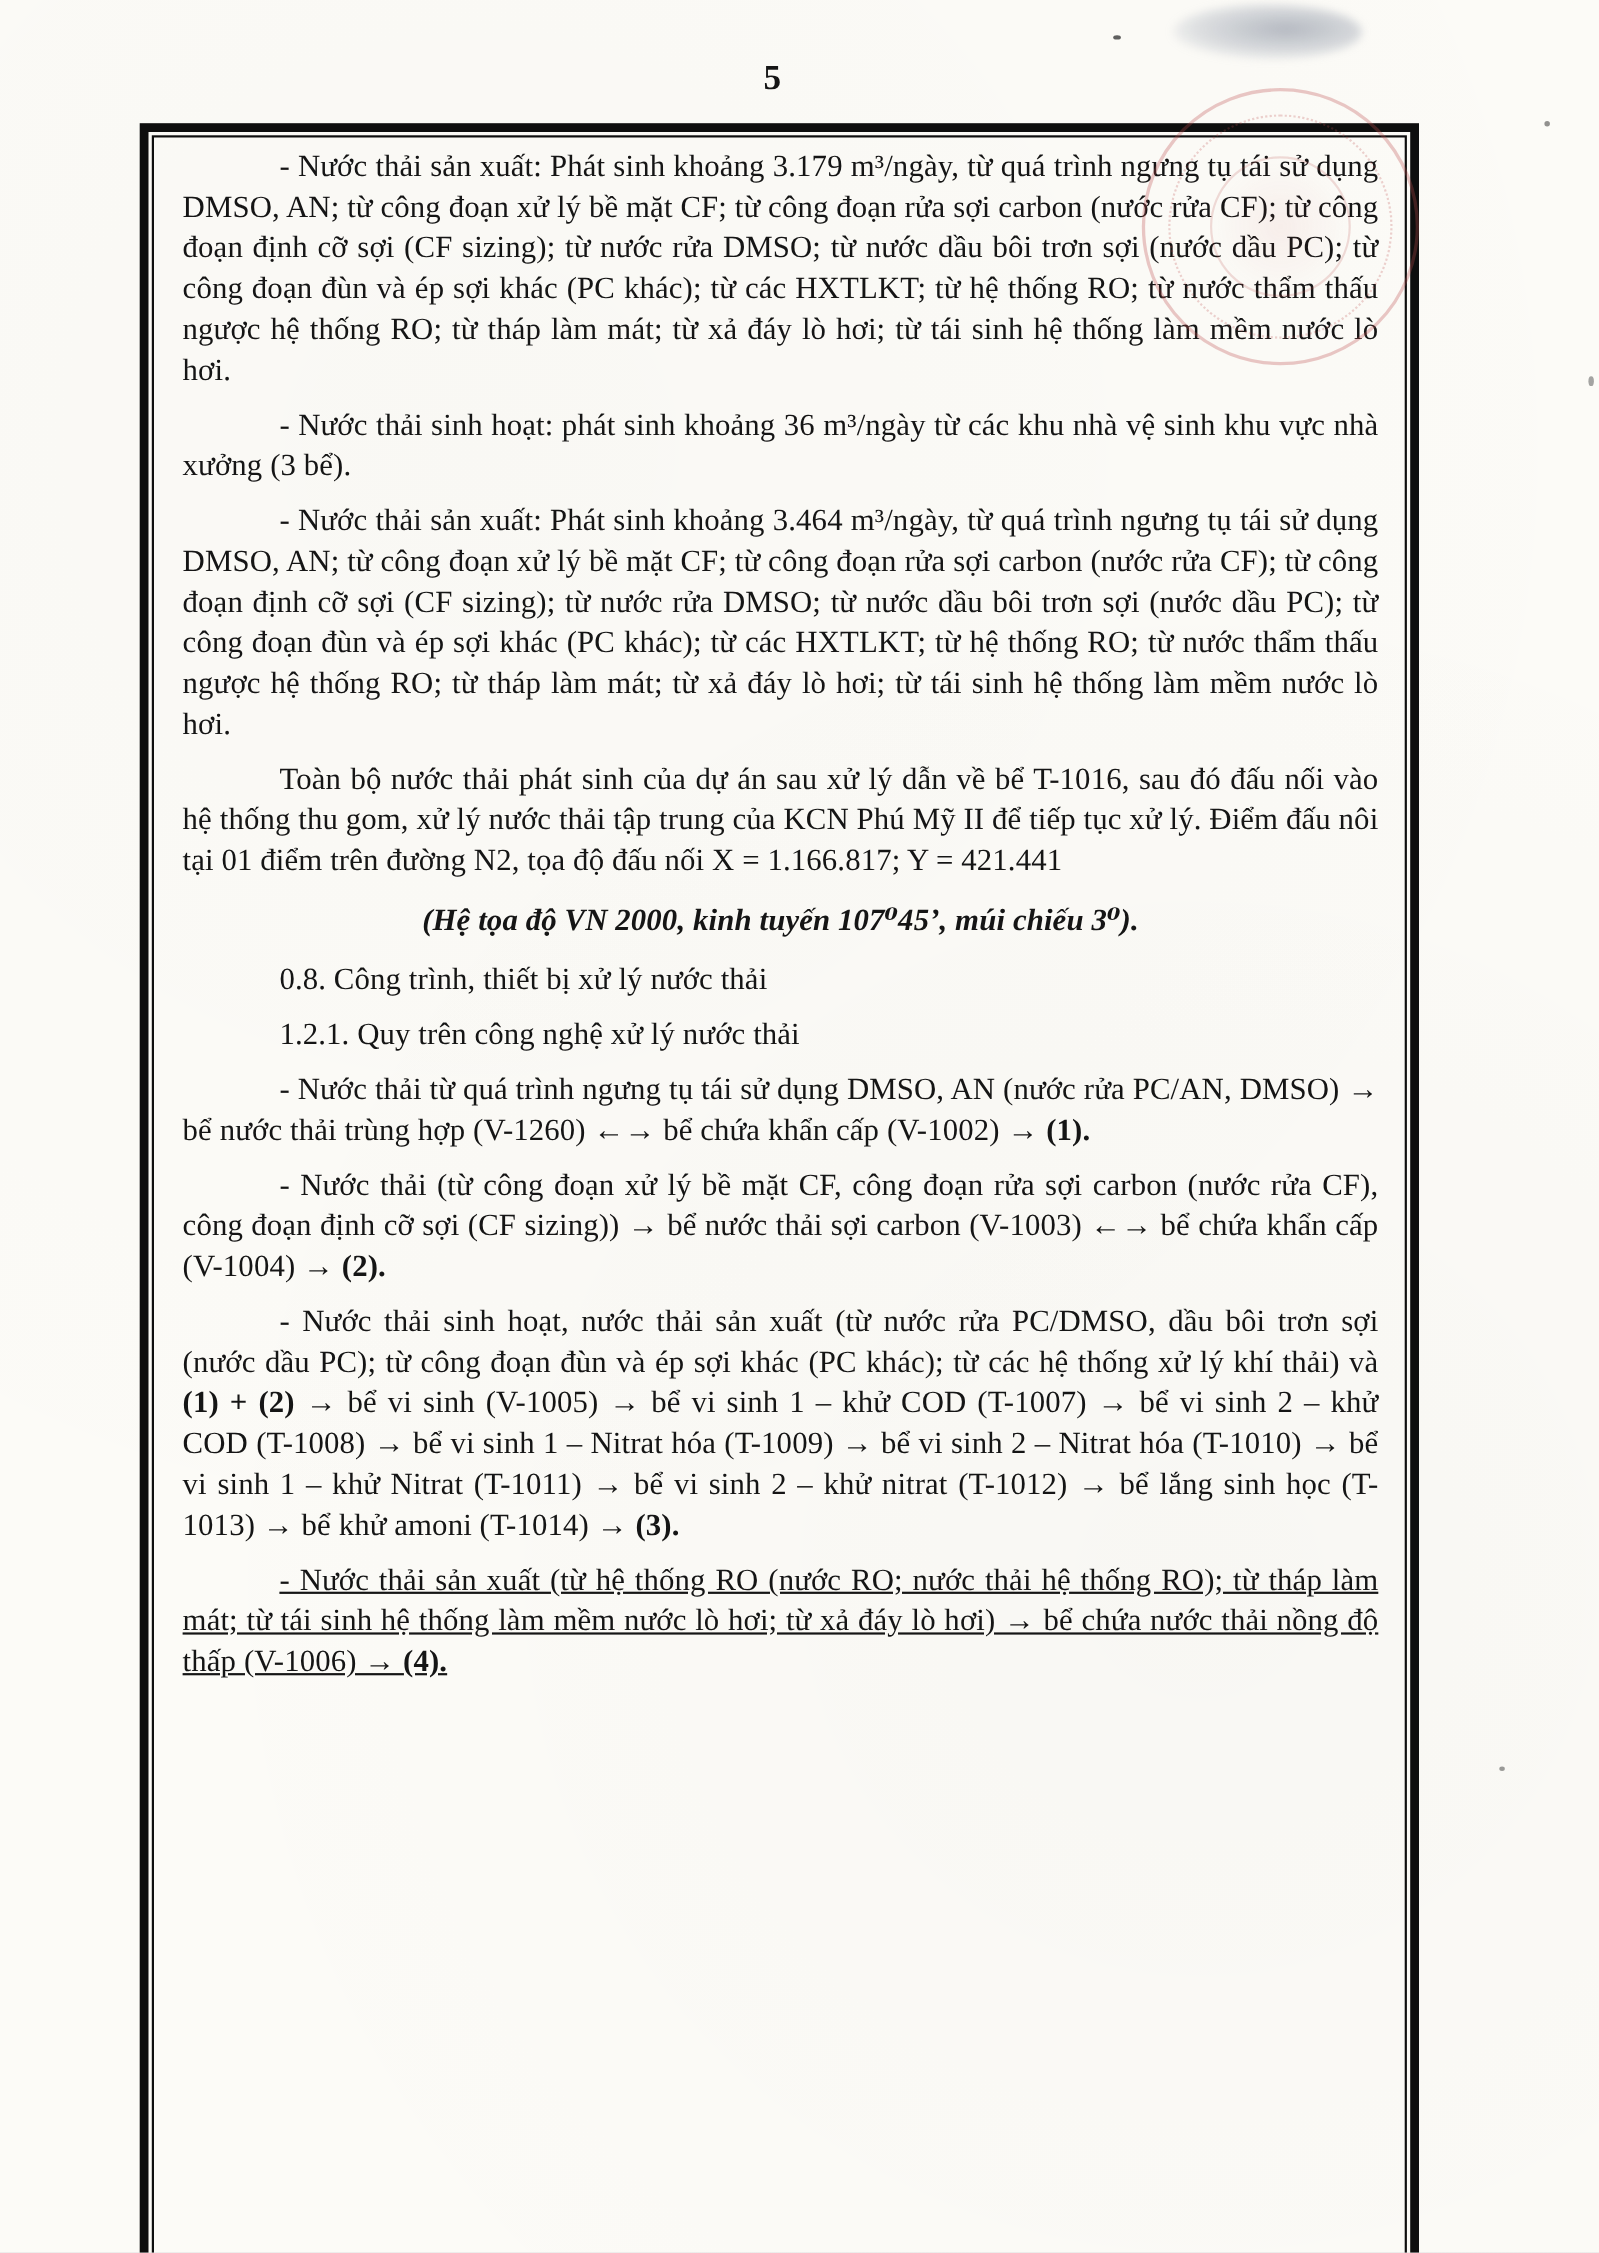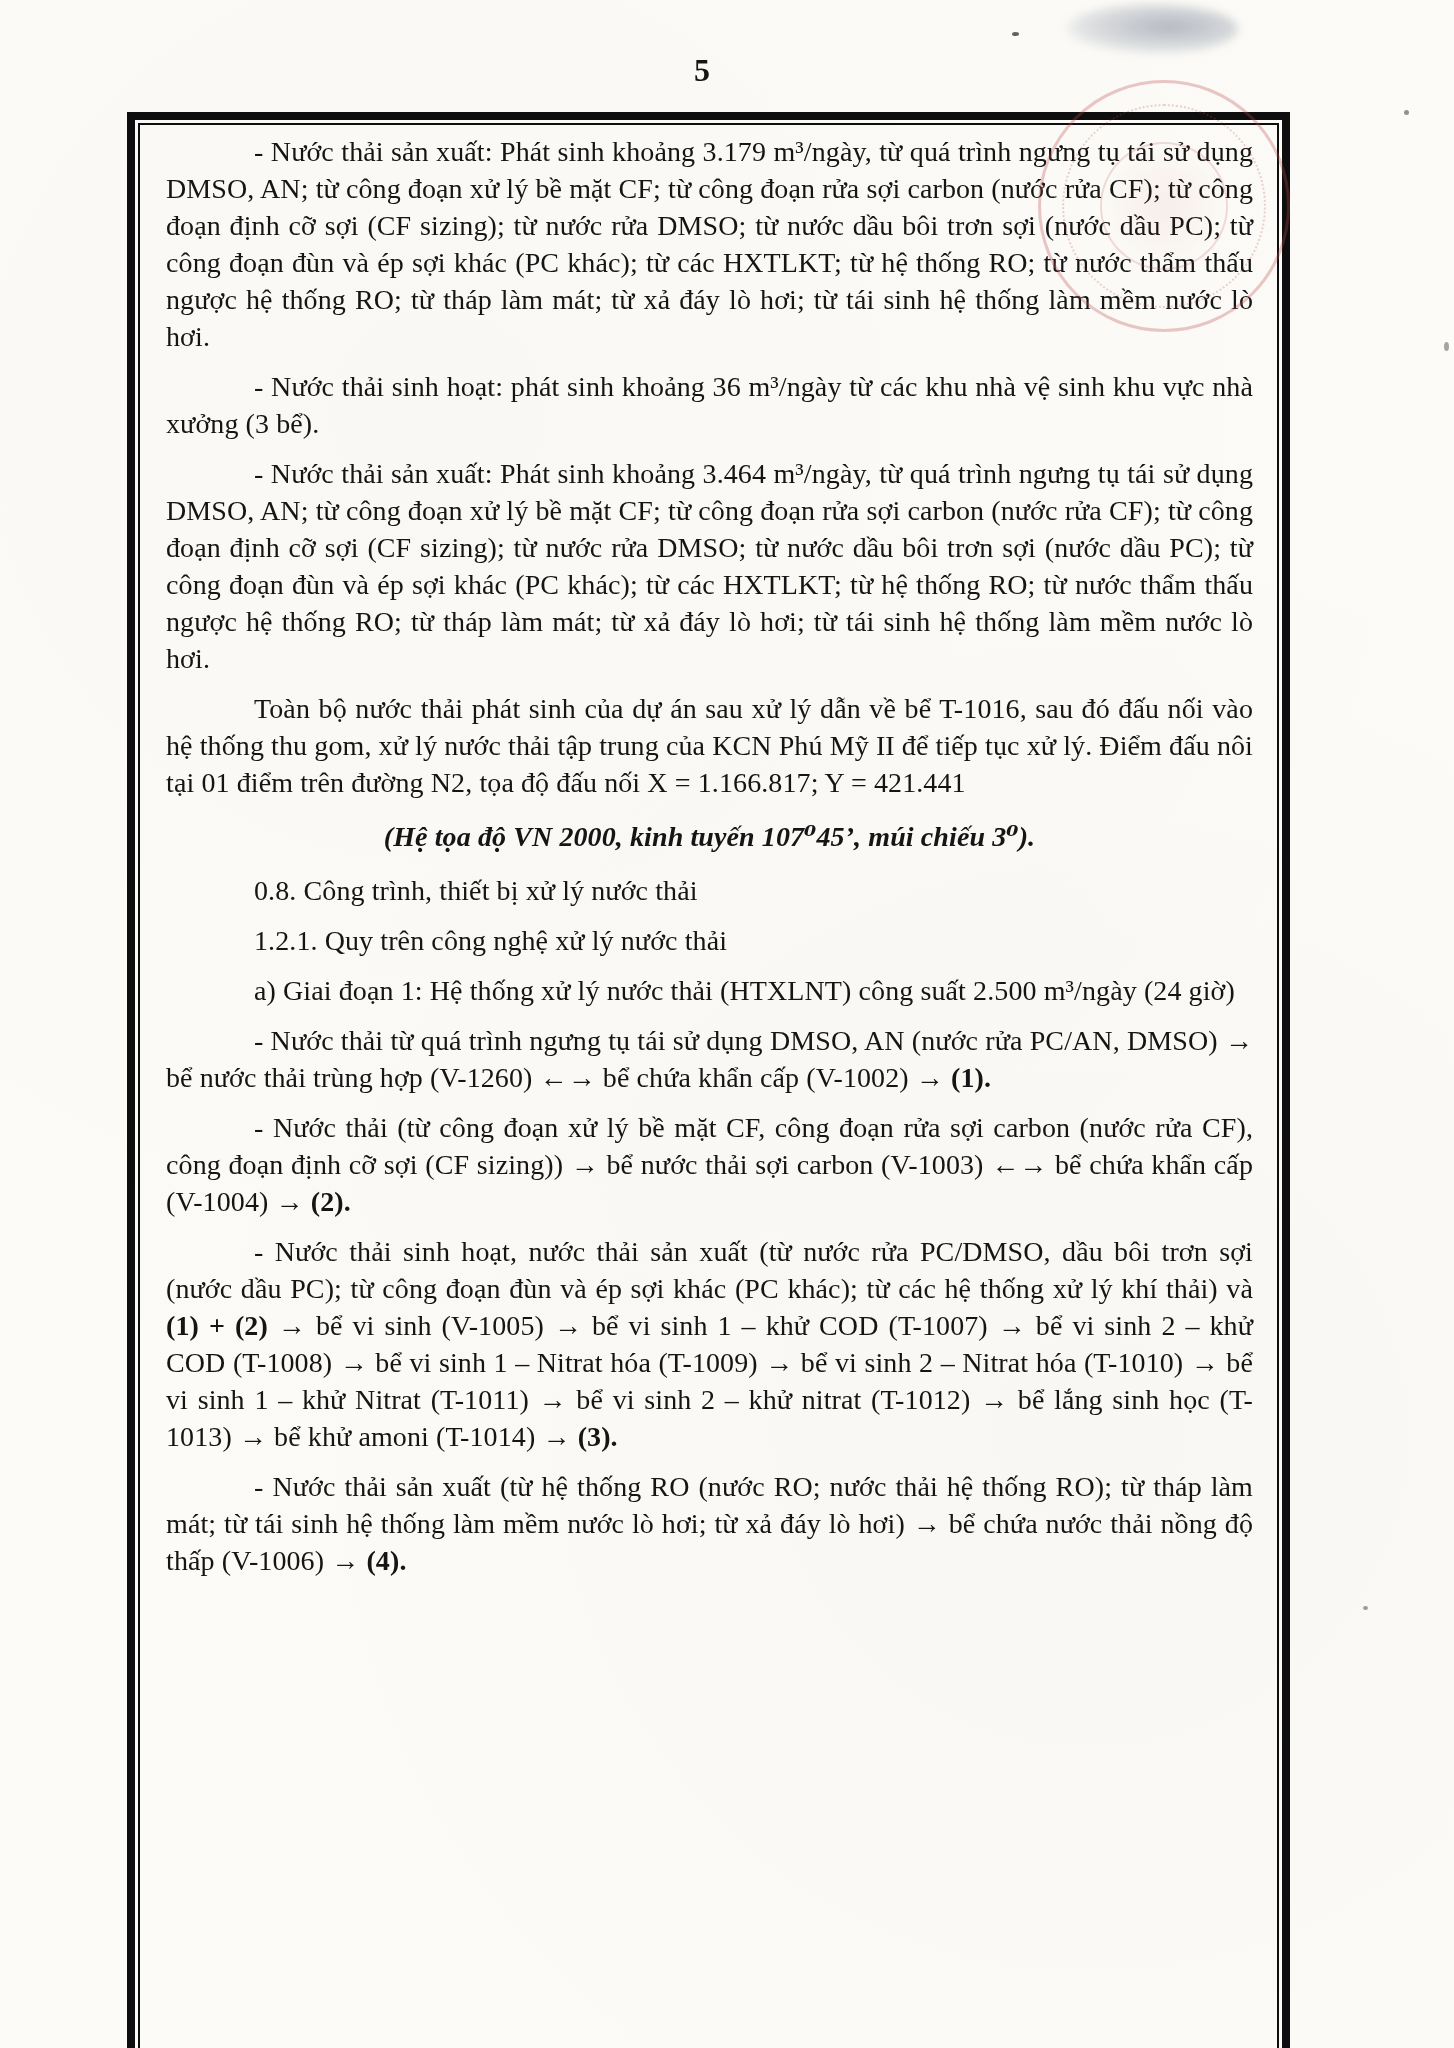--- a/index.html
+++ b/index.html
@@ -45,21 +45,21 @@
     overflow:hidden;
   }
   .para{
     margin:0 0 13px 0;
     font-size:28px;
     line-height:37px;
     text-align:justify;
     text-indent:88px;
     letter-spacing:0.1px;
   }
-  .para:last-child{margin-bottom:0;}
+  .para:last-child{margin-bottom:0;text-decoration:underline;}
   .center-italic{
     text-align:center;
     text-indent:0;
     font-style:italic;
     margin:17px 0 17px 0;
     font-weight:bold;
   }
   .bold{font-weight:bold;}
   .stamp{
     position:absolute;
@@ -113,21 +113,20 @@
 
   <div class="doc-box">
     <div class="doc-inner">
         <p class="para "><span>- Nước thải sản xuất: Phát sinh khoảng 3.179 m³/ngày, từ quá trình ngưng tụ tái sử dụng DMSO, AN; từ công đoạn xử lý bề mặt CF; từ công đoạn rửa sợi carbon (nước rửa CF); từ công đoạn định cỡ sợi (CF sizing); từ nước rửa DMSO; từ nước dầu bôi trơn sợi (nước dầu PC); từ công đoạn đùn và ép sợi khác (PC khác); từ các HXTLKT; từ hệ thống RO; từ nước thẩm thấu ngược hệ thống RO; từ tháp làm mát; từ xả đáy lò hơi; từ tái sinh hệ thống làm mềm nước lò hơi.</span></p>
         <p class="para "><span>- Nước thải sinh hoạt: phát sinh khoảng 36 m³/ngày từ các khu nhà vệ sinh khu vực nhà xưởng (3 bể).</span></p>
         <p class="para "><span>- Nước thải sản xuất: Phát sinh khoảng 3.464 m³/ngày, từ quá trình ngưng tụ tái sử dụng DMSO, AN; từ công đoạn xử lý bề mặt CF; từ công đoạn rửa sợi carbon (nước rửa CF); từ công đoạn định cỡ sợi (CF sizing); từ nước rửa DMSO; từ nước dầu bôi trơn sợi (nước dầu PC); từ công đoạn đùn và ép sợi khác (PC khác); từ các HXTLKT; từ hệ thống RO; từ nước thẩm thấu ngược hệ thống RO; từ tháp làm mát; từ xả đáy lò hơi; từ tái sinh hệ thống làm mềm nước lò hơi.</span></p>
         <p class="para "><span>Toàn bộ nước thải phát sinh của dự án sau xử lý dẫn về bể T-1016, sau đó đấu nối vào hệ thống thu gom, xử lý nước thải tập trung của KCN Phú Mỹ II để tiếp tục xử lý. Điểm đấu nôi tại 01 điểm trên đường N2, tọa độ đấu nối X = 1.166.817; Y = 421.441</span></p>
         <p class="para center-italic"><span>(Hệ tọa độ VN 2000, kinh tuyến 107⁰45’, múi chiếu 3⁰).</span></p>
         <p class="para "><span>0.8. Công trình, thiết bị xử lý nước thải</span></p>
         <p class="para "><span>1.2.1. Quy trên công nghệ xử lý nước thải</span></p>
-        <p class="para "><span>a) Giai đoạn 1: Hệ thống xử lý nước thải (HTXLNT) công suất 2.500 m³/ngày (24 giờ)</span></p>
         <p class="para "><span>- Nước thải từ quá trình ngưng tụ tái sử dụng DMSO, AN (nước rửa PC/AN, DMSO) → bể nước thải trùng hợp (V-1260) ←→ bể chứa khẩn cấp (V-1002) → </span><span class="bold">(1).</span></p>
         <p class="para "><span>- Nước thải (từ công đoạn xử lý bề mặt CF, công đoạn rửa sợi carbon (nước rửa CF), công đoạn định cỡ sợi (CF sizing)) → bể nước thải sợi carbon (V-1003) ←→ bể chứa khẩn cấp (V-1004) → </span><span class="bold">(2).</span></p>
         <p class="para "><span>- Nước thải sinh hoạt, nước thải sản xuất (từ nước rửa PC/DMSO, dầu bôi trơn sợi (nước dầu PC); từ công đoạn đùn và ép sợi khác (PC khác); từ các hệ thống xử lý khí thải) và </span><span class="bold">(1) + (2)</span><span> → bể vi sinh (V-1005) → bể vi sinh 1 – khử COD (T-1007) → bể vi sinh 2 – khử COD (T-1008) → bể vi sinh 1 – Nitrat hóa (T-1009) → bể vi sinh 2 – Nitrat hóa (T-1010) → bể vi sinh 1 – khử Nitrat (T-1011) → bể vi sinh 2 – khử nitrat (T-1012) → bể lắng sinh học (T-1013) → bể khử amoni (T-1014) → </span><span class="bold">(3).</span></p>
         <p class="para "><span>- Nước thải sản xuất (từ hệ thống RO (nước RO; nước thải hệ thống RO); từ tháp làm mát; từ tái sinh hệ thống làm mềm nước lò hơi; từ xả đáy lò hơi) → bể chứa nước thải nồng độ thấp (V-1006) → </span><span class="bold">(4).</span></p>
       </div>
   </div>
 
   <div class="stamp">
     <div class="ring-outer"></div>
     <div class="ring-mid"></div>

